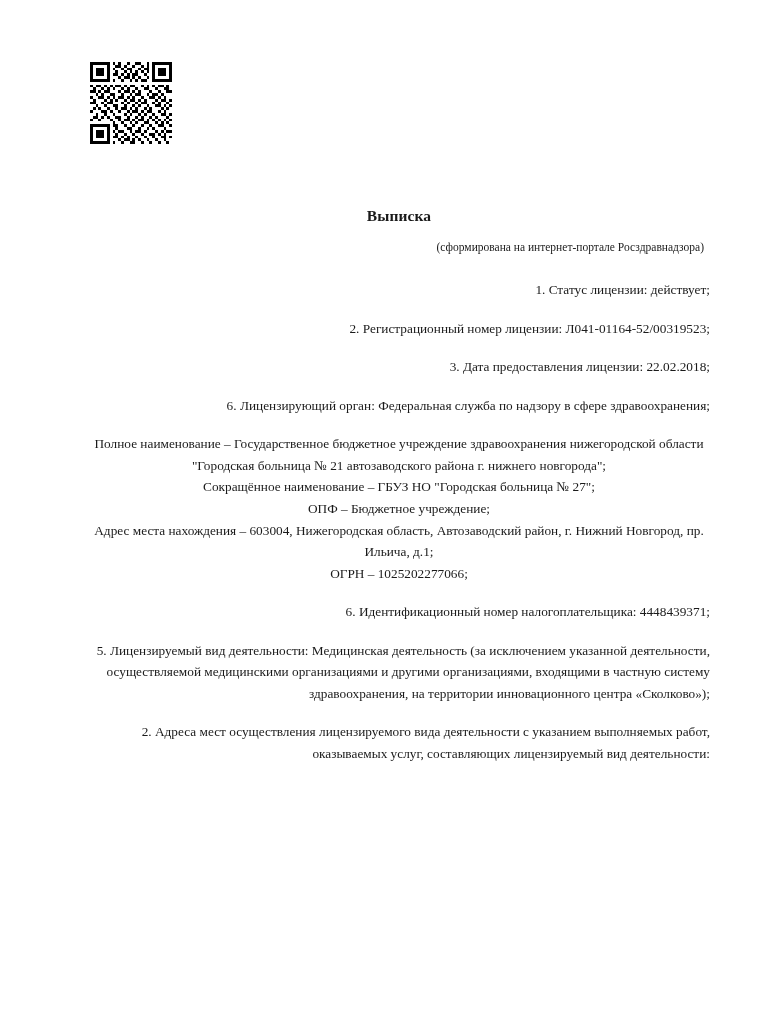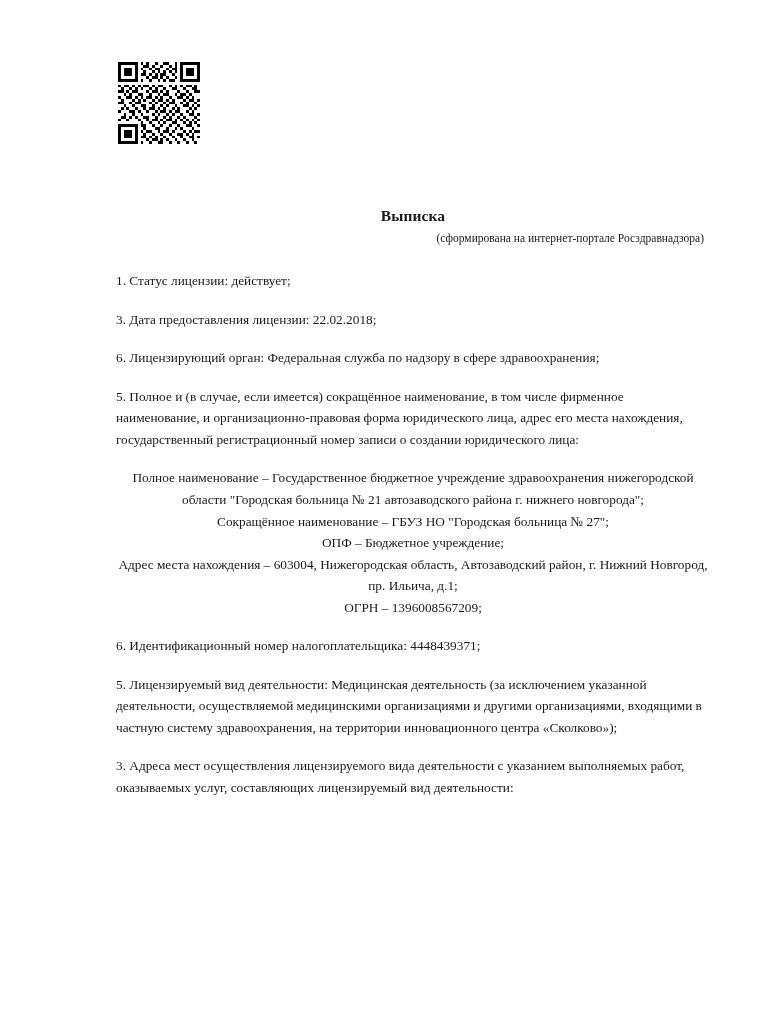--- a/index.html
+++ b/index.html
@@ -12,21 +12,21 @@
     height: 1024px;
     font-family: "Liberation Serif", "DejaVu Serif", serif;
     color: #1a1a1a;
     position: relative;
     overflow: hidden;
   }
   .page {
     width: 770px;
     height: 740px;
     box-sizing: border-box;
-    padding: 52px 60px 20px 116px;
+    padding: 52px 60px 20px 88px;
     position: relative;
   }
   .qr-wrap {
     width: 82px;
     height: 82px;
     margin: 10px 0 0 2px;
   }
   .qr {
     width: 82px;
     height: 82px;
@@ -37,33 +37,34 @@
     margin-top: 60px;
     text-align: center;
   }
   .title-line {
     font-weight: bold;
     font-size: 15.5px;
     line-height: 1.5;
     letter-spacing: 0.1px;
   }
   .subtitle {
-    margin-top: 5px;
+    margin-top: 14px;
     text-align: right;
     font-size: 11.5px;
     padding-right: 6px;
   }
   .body-block {
     margin-top: 26px;
     font-size: 13.3px;
     line-height: 1.62;
     text-align: left;
   }
   .para {
     margin: 0 0 17px 0;
+    text-align: right;
   }
   .para-group {
     margin: 0 0 17px 0;
     text-align: center;
   }
   .para-group .line {
     margin: 0;
   }
 </style>
 </head>
@@ -325,30 +326,30 @@
   </div>
 
   <div class="title-block">
     <div class="title-line">Выписка</div>
   </div>
 
   <div class="subtitle">(сформирована на интернет-портале Росздравнадзора)</div>
 
   <div class="body-block">
     <p class="para">1. Статус лицензии: действует;</p>
+    <p class="para">2. Регистрационный номер лицензии: Л041-01164-52/00319523;</p>
     <p class="para">3. Дата предоставления лицензии: 22.02.2018;</p>
     <p class="para">6. Лицензирующий орган: Федеральная служба по надзору в сфере здравоохранения;</p>
-    <p class="para">5. Полное и (в случае, если имеется) сокращённое наименование, в том числе фирменное наименование, и организационно-правовая форма юридического лица, адрес его места нахождения, государственный регистрационный номер записи о создании юридического лица:</p>
 
     <div class="para-group">
       <p class="line">Полное наименование – Государственное бюджетное учреждение здравоохранения нижегородской области "Городская больница № 21 автозаводского района г. нижнего новгорода";</p>
       <p class="line">Сокращённое наименование – ГБУЗ НО "Городская больница № 27";</p>
       <p class="line">ОПФ – Бюджетное учреждение;</p>
       <p class="line">Адрес места нахождения – 603004, Нижегородская область, Автозаводский район, г. Нижний Новгород, пр. Ильича, д.1;</p>
-      <p class="line">ОГРН – 1396008567209;</p>
+      <p class="line">ОГРН – 1025202277066;</p>
     </div>
 
     <p class="para">6. Идентификационный номер налогоплательщика: 4448439371;</p>
     <p class="para">5. Лицензируемый вид деятельности: Медицинская деятельность (за исключением указанной деятельности, осуществляемой медицинскими организациями и другими организациями, входящими в частную систему здравоохранения, на территории инновационного центра «Сколково»);</p>
-    <p class="para">3. Адреса мест осуществления лицензируемого вида деятельности с указанием выполняемых работ, оказываемых услуг, составляющих лицензируемый вид деятельности:</p>
+    <p class="para">2. Адреса мест осуществления лицензируемого вида деятельности с указанием выполняемых работ, оказываемых услуг, составляющих лицензируемый вид деятельности:</p>
   </div>
 
 </div>
 
 </body></html>

